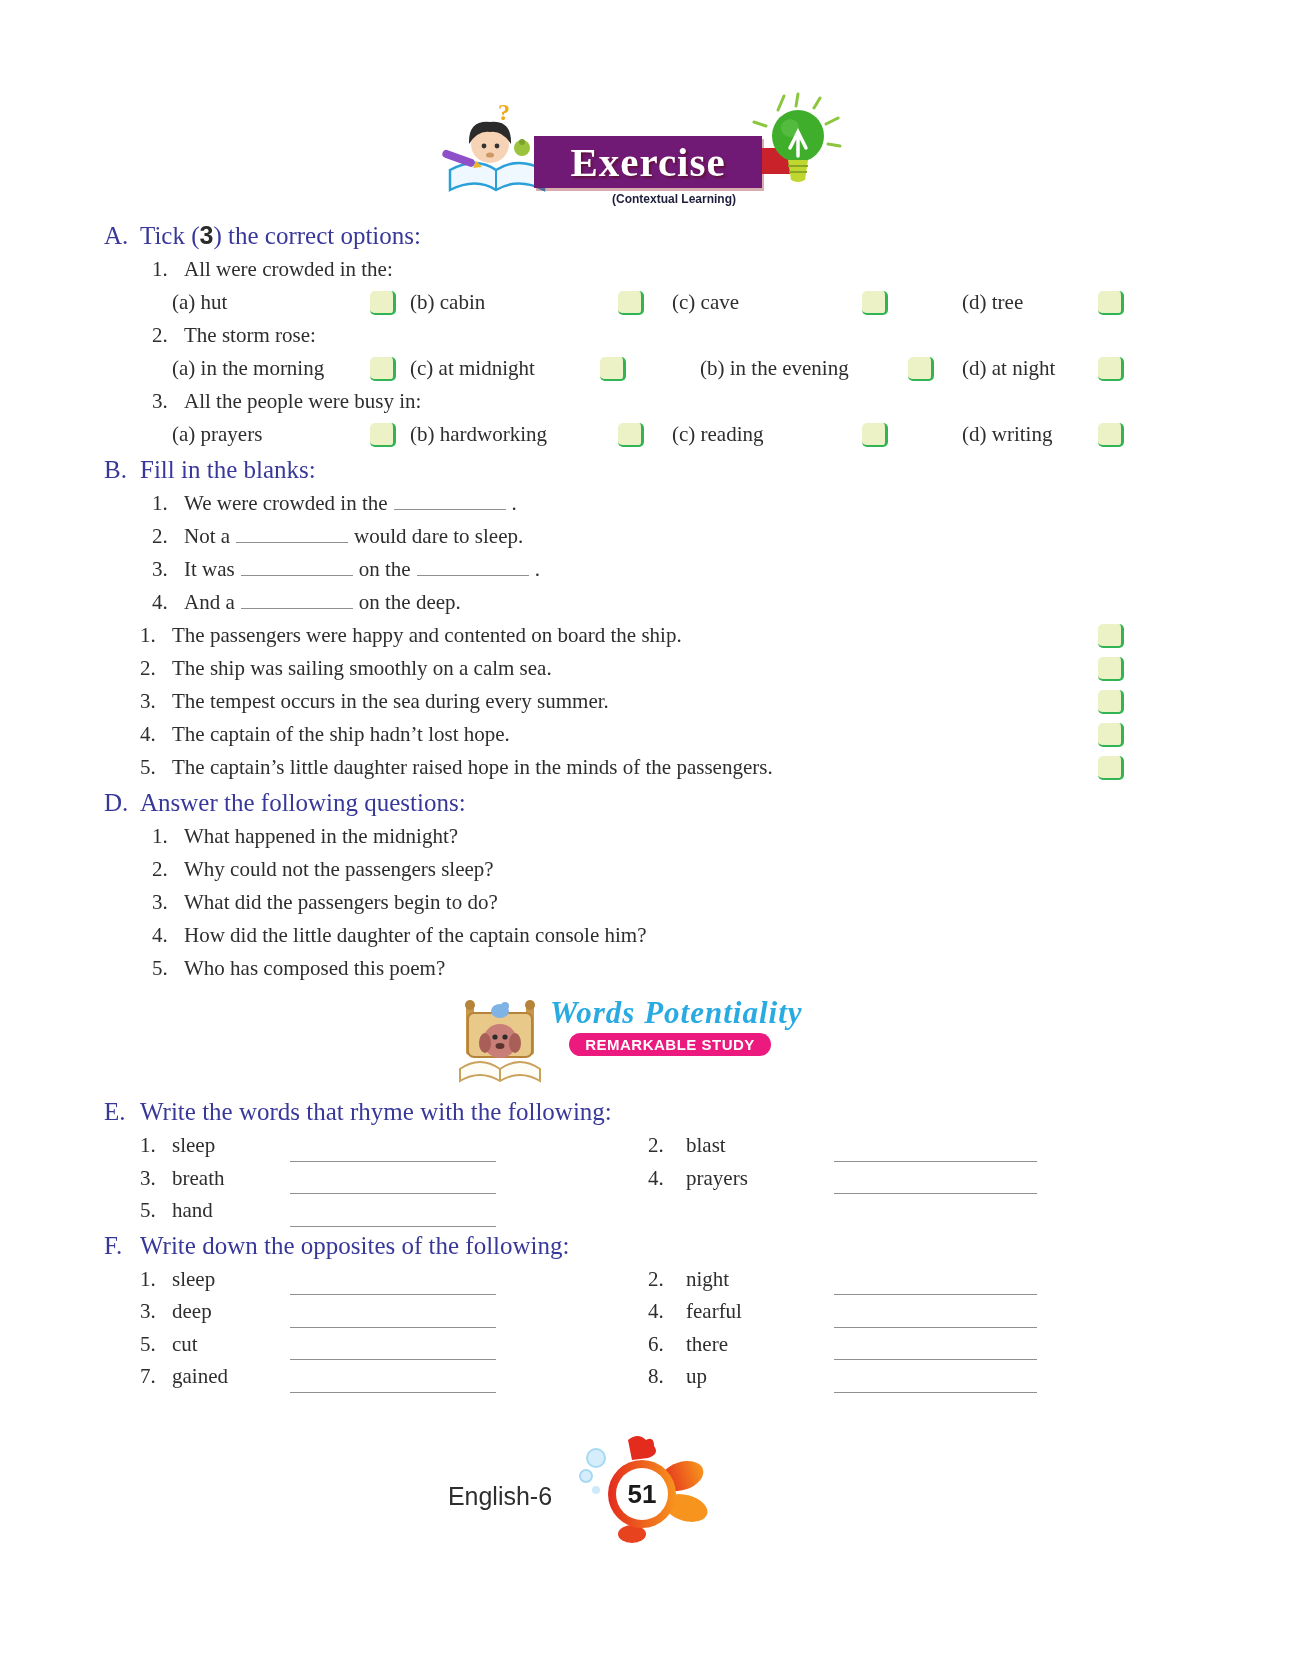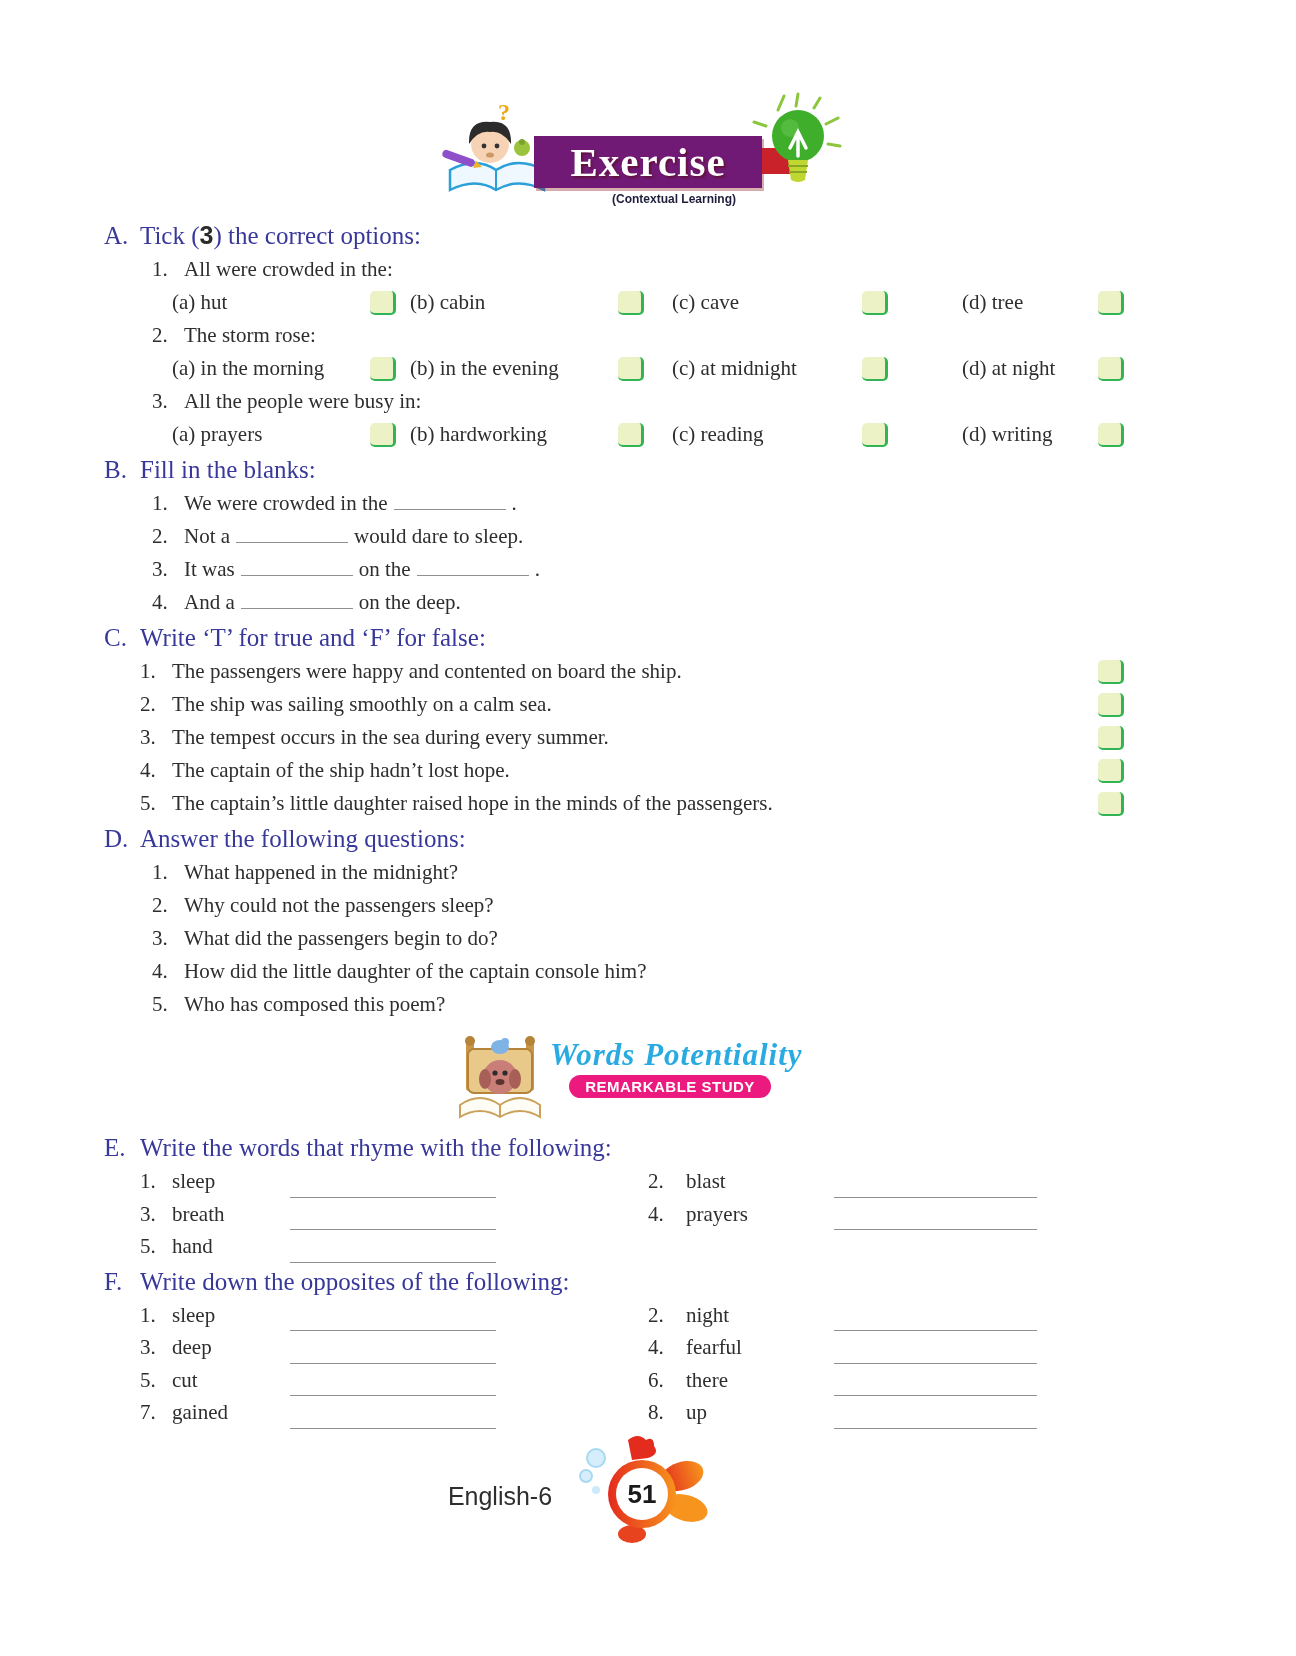--- a/index.html
+++ b/index.html
@@ -37,21 +37,21 @@
   .checkbox { width:26px; height:24px; background:#edf1c6; border-radius:5px;
     border-right:3px solid #33b454; border-bottom:2px solid #33b454; display:inline-block; }
   .tf-row { margin-left:36px; display:flex; align-items:center; font-size:21px; line-height:33px; }
   .tf-row .checkbox { margin-left:auto; }
   .blank { display:inline-block; width:112px; border-bottom:1.5px solid #8f8f8f;
     height:18px; margin:0 6px; vertical-align:baseline; }
 
   
   .words-band { position:relative; height:100px; margin-top:8px; }
   .bed-icon-wrap { position:absolute; left:348px; top:4px; }
-  .words-text { position:absolute; left:446px; top:8px; width:240px; text-align:center; }
+  .words-text { position:absolute; left:446px; top:2px; width:240px; text-align:center; }
   .words-title { font-size:31px; font-style:italic; font-weight:bold; color:#29abe2;
     white-space:nowrap; letter-spacing:1px; }
   .words-badge { display:inline-block; margin-top:2px; background:#ec1a7f; color:#ffffff;
     font-family:"Liberation Sans", sans-serif; font-weight:bold; font-size:15px;
     padding:3px 16px; border-radius:15px; letter-spacing:.5px; }
 
   
   .pair-row { margin-left:36px; display:grid; line-height:32.5px; font-size:21px;
     grid-template-columns:32px 118px 206px 152px 38px 148px 203px; align-items:end; }
   .wblank { border-bottom:1.5px solid #909090; height:24px; }
@@ -142,26 +142,26 @@
     </div>
 
     <div class="item-row">
       <span class="num">2.</span><span>The storm rose:</span>
     </div>
     <div class="options-row">
       <div class="opt opt-a">
           <span>(a) in the morning</span>
           <span class="checkbox"></span>
         </div>
+      <div class="opt opt-c">
+          <span>(c) at midnight</span>
+          <span class="checkbox"></span>
+        </div>
       <div class="opt opt-b">
           <span>(b) in the evening</span>
-          <span class="checkbox"></span>
-        </div>
-      <div class="opt opt-c">
-          <span>(c) at midnight</span>
           <span class="checkbox"></span>
         </div>
       <div class="opt opt-d">
           <span>(d) at night</span>
           <span class="checkbox"></span>
         </div>
     </div>
 
     <div class="item-row">
       <span class="num">3.</span><span>All the people were busy in:</span>
@@ -194,23 +194,20 @@
     <div class="item-row">
       <span class="num">2.</span><span>Not a</span><span class="blank"></span><span>would dare to sleep.</span>
     </div>
     <div class="item-row">
       <span class="num">3.</span><span>It was</span><span class="blank"></span><span>on the</span><span class="blank"></span><span>.</span>
     </div>
     <div class="item-row">
       <span class="num">4.</span><span>And a</span><span class="blank"></span><span>on the deep.</span>
     </div>
 
-    <div class="sec-header">
-      <span class="sec-letter">C.</span><span>Write ‘T’ for true and ‘F’ for false:</span>
-    </div>
     <div class="tf-row">
       <span class="num">1.</span>
         <span>The passengers were happy and contented on board the ship.</span>
         <span class="checkbox"></span>
     </div>
     <div class="tf-row">
       <span class="num">2.</span>
         <span>The ship was sailing smoothly on a calm sea.</span>
         <span class="checkbox"></span>
     </div>

